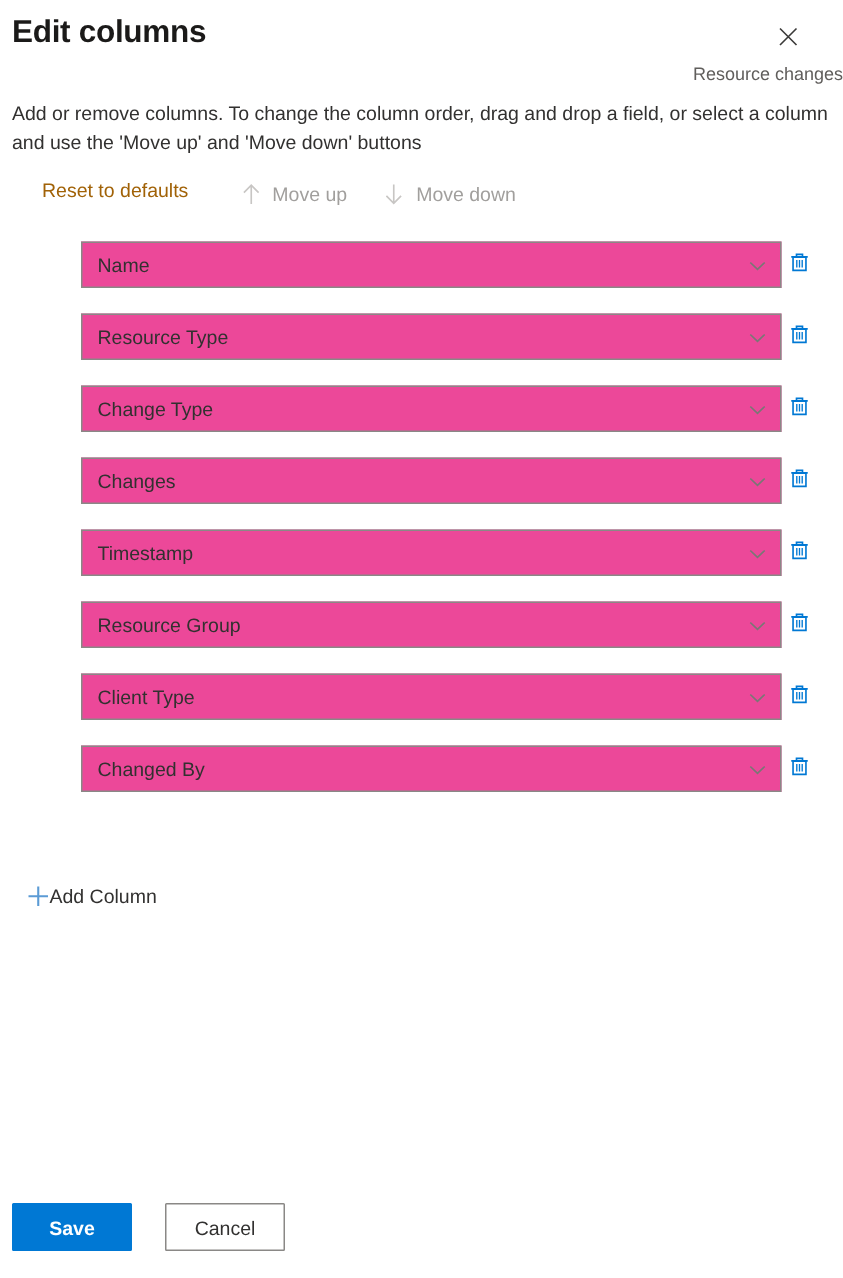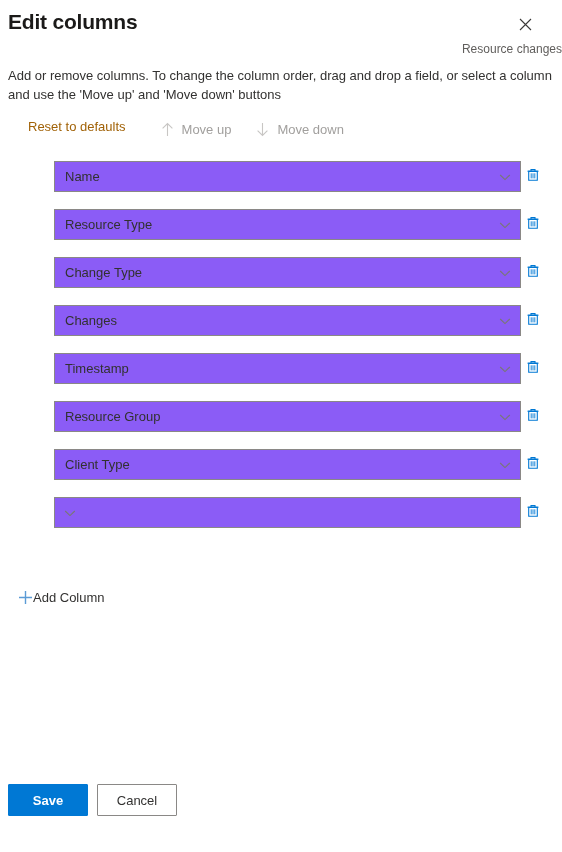--- a/index.html
+++ b/index.html
@@ -113,21 +113,21 @@
     height: 31px;
     margin-bottom: 17px;
   }
   .dropdown {
     position: relative;
     flex: 0 0 467px;
     width: 467px;
     height: 31px;
     box-sizing: border-box;
     border: 1px solid #8a8886;
-    background: #8b5cf6;
+    background: #ec4899;
     display: flex;
     align-items: center;
     cursor: pointer;
     gap: 20px;
   }
   .dropdown-label {
     font-size: 13px;
     color: #323130;
     padding-left: 10px;
     flex: 1;
@@ -178,23 +178,24 @@
   }
 
   
   .footer {
     position: absolute;
     left: 0;
     bottom: 0;
     width: 100%;
     height: 68px;
     display: flex;
+    align-items: center;
     padding-left: 8px;
     box-sizing: border-box;
-    gap: 9px;
+    gap: 22px;
   }
   .btn {
     height: 32px;
     min-width: 80px;
     font-size: 13px;
     font-family: "Liberation Sans", sans-serif;
     cursor: pointer;
     padding: 0 16px;
     box-sizing: border-box;
     border-radius: 1px;
@@ -382,20 +383,21 @@
         <span><svg width="16" height="16" viewBox="0 0 16 16" aria-hidden="true">
             <path d="M2.5 4.2 H13.5" stroke="#0078d4" stroke-width="1.1" fill="none"></path>
             <path d="M6 4.2 V2.6 H10 V4.2" stroke="#0078d4" stroke-width="1.1" fill="none"></path>
             <path d="M3.7 4.4 H12.3 V13.2 H3.7 Z" stroke="#0078d4" stroke-width="1.1" fill="none"></path>
             <path d="M6.2 6.3 V11.4 M8 6.3 V11.4 M9.8 6.3 V11.4" stroke="#0078d4" stroke-width="0.9" fill="none"></path>
           </svg></span>
       </button>
     </div>
     <div class="column-row">
       <div class="dropdown">
+        <span class="dropdown-label">Changed By</span>
         <span class="chevron">
           <svg width="12" height="12" viewBox="0 0 12 12" aria-hidden="true">
             <path d="M1.2 4 L6 8.6 L10.8 4" stroke="#797775" stroke-width="1.1" fill="none"></path>
           </svg>
         </span>
       </div>
       <button class="delete-button">
         <span><svg width="16" height="16" viewBox="0 0 16 16" aria-hidden="true">
             <path d="M2.5 4.2 H13.5" stroke="#0078d4" stroke-width="1.1" fill="none"></path>
             <path d="M6 4.2 V2.6 H10 V4.2" stroke="#0078d4" stroke-width="1.1" fill="none"></path>

